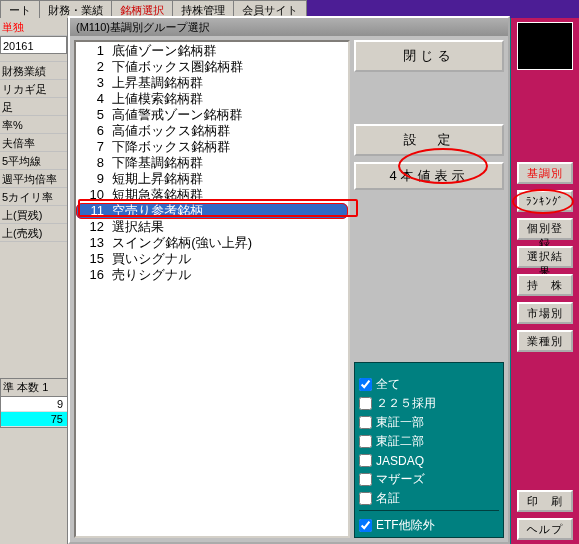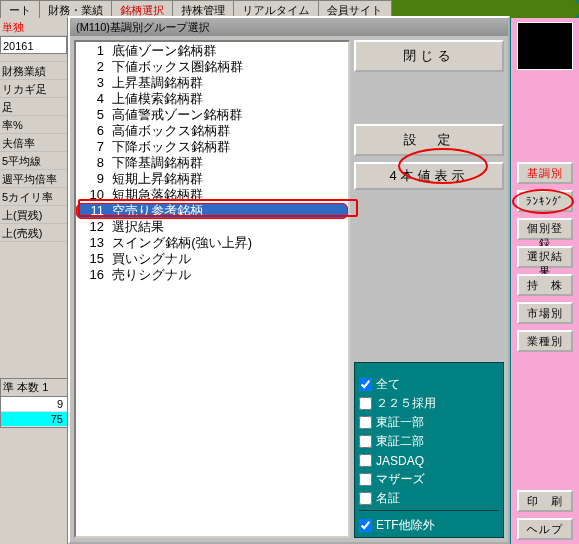--- a/index.html
+++ b/index.html
@@ -16,24 +16,23 @@
   .bg-panel {
     position: absolute;
     left: 0; top: 0;
     width: 579px; height: 544px;
     background: #008080;
   }
   .top-tabs {
     position: absolute;
     top: 0; left: 0;
     width: 579px; height: 18px;
-    background: #4d7c0f;
-    display: flex;
-    font-size: 11px;
-    border-radius: 6px;
+    background: #4c1d95;
+    display: flex;
+    font-size: 11px;
   }
   .top-tab {
     padding: 2px 8px;
     border: 1px solid #808080;
     border-bottom: none;
     background: #d4d0c8;
     margin-right: -1px;
     white-space: nowrap;
   }
   .top-tab.active { color: #cc0000; }
@@ -160,21 +159,21 @@
     gap: 4px;
     height: 19px;
   }
   .chk-row input { margin: 0; width: 13px; height: 13px; }
 
   .far-right {
     position: absolute;
     right: 0; top: 18px;
     width: 68px;
     height: 526px;
-    background: #f9a8d4;
+    background: #be185d;
     display: flex;
     flex-direction: column;
     gap: 6px;
     padding: 4px 4px;
     align-items: center;
   }
   .blackbox { background:#000; width:56px; height:48px; border:1px solid #fff; }
   .rbtn {
     width: 56px;
     height: 22px;
@@ -189,21 +188,20 @@
 </head>
 <body>
 
 <div class="bg-panel"></div>
 
 <div class="top-tabs">
   <div class="top-tab">ート</div>
   <div class="top-tab">財務・業績</div>
   <div class="top-tab active">銘柄選択</div>
   <div class="top-tab">持株管理</div>
-  <div class="top-tab">リアルタイム</div>
   <div class="top-tab">会員サイト</div>
 </div>
 
 <div class="left-area">
   <div class="left-item left-red">単独</div>
   <div class="left-item left-sub">20161</div>
   <div class="left-item" style="height:8px"></div>
   <div class="left-item">財務業績</div>
   <div class="left-item">リカギ足</div>
   <div class="left-item">足</div>

